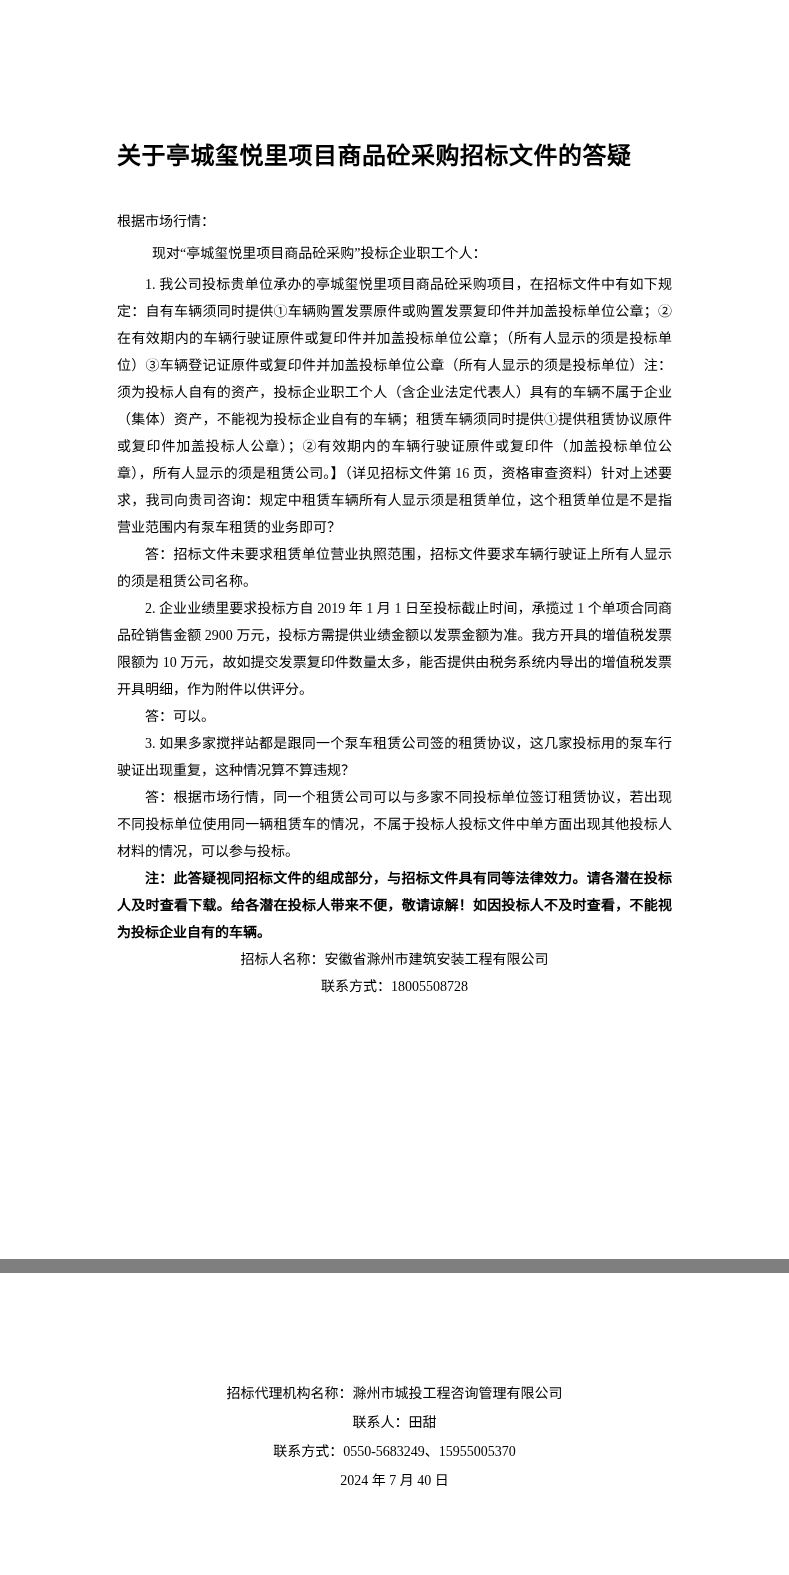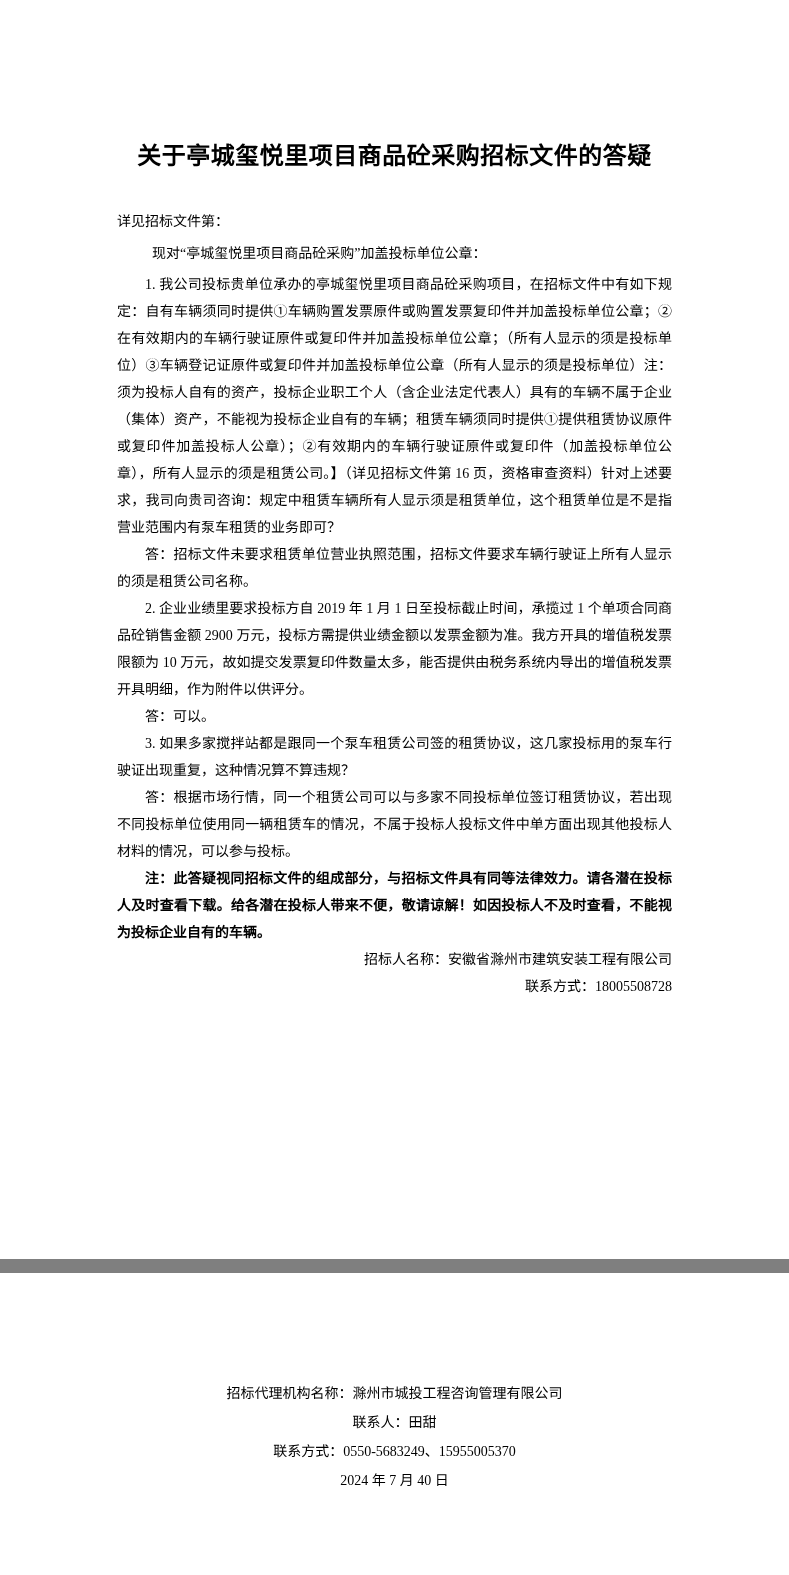--- a/index.html
+++ b/index.html
@@ -21,46 +21,46 @@
     background: #ffffff;
   }
   .page-1 { height: 1119px; }
   .page-2 { height: 442px; padding-top: 106px; }
 
   .doc-title {
     margin: 140px 0 0 0;
     font-size: 24px;
     line-height: 32px;
     font-weight: bold;
-    text-align: center;
+    text-align: left;
     letter-spacing: 0.5px;
   }
   p {
     margin: 0;
     font-size: 14px;
     line-height: 27px;
     text-align: justify;
   }
   .salutation { margin-top: 36px; }
   .intro { margin-top: 5px; text-indent: 2.5em; }
   .qa { text-indent: 2em; }
   .qa.first { margin-top: 4px; }
   .note { font-weight: bold; text-indent: 2em; }
-  .contact { text-align: right; }
+  .contact { text-align: center; }
   .separator { height: 14px; width: 789px; }
   .page-2 p { line-height: 29px; text-align: center; }
 </style>
 </head>
 <body style="background: rgb(255, 255, 255); color: rgb(0, 0, 0);">
 
 <div class="page page-1">
   <h1 class="doc-title">关于亭城玺悦里项目商品砼采购招标文件的答疑</h1>
 
-  <p class="salutation">详见招标文件第：</p>
-  <p class="intro">现对“亭城玺悦里项目商品砼采购”加盖投标单位公章：</p>
+  <p class="salutation">根据市场行情：</p>
+  <p class="intro">现对“亭城玺悦里项目商品砼采购”投标企业职工个人：</p>
 
   <p class="qa first">1. 我公司投标贵单位承办的亭城玺悦里项目商品砼采购项目，在招标文件中有如下规定：自有车辆须同时提供①车辆购置发票原件或购置发票复印件并加盖投标单位公章；②在有效期内的车辆行驶证原件或复印件并加盖投标单位公章；（所有人显示的须是投标单位）③车辆登记证原件或复印件并加盖投标单位公章（所有人显示的须是投标单位）注：须为投标人自有的资产，投标企业职工个人（含企业法定代表人）具有的车辆不属于企业（集体）资产，不能视为投标企业自有的车辆；租赁车辆须同时提供①提供租赁协议原件或复印件加盖投标人公章）；②有效期内的车辆行驶证原件或复印件（加盖投标单位公章），所有人显示的须是租赁公司。】（详见招标文件第 16 页，资格审查资料）针对上述要求，我司向贵司咨询：规定中租赁车辆所有人显示须是租赁单位，这个租赁单位是不是指营业范围内有泵车租赁的业务即可？</p>
   <p class="qa">答：招标文件未要求租赁单位营业执照范围，招标文件要求车辆行驶证上所有人显示的须是租赁公司名称。</p>
   <p class="qa">2. 企业业绩里要求投标方自 2019 年 1 月 1 日至投标截止时间，承揽过 1 个单项合同商品砼销售金额 2900 万元，投标方需提供业绩金额以发票金额为准。我方开具的增值税发票限额为 10 万元，故如提交发票复印件数量太多，能否提供由税务系统内导出的增值税发票开具明细，作为附件以供评分。</p>
   <p class="qa">答：可以。</p>
   <p class="qa">3. 如果多家搅拌站都是跟同一个泵车租赁公司签的租赁协议，这几家投标用的泵车行驶证出现重复，这种情况算不算违规？</p>
   <p class="qa">答：根据市场行情，同一个租赁公司可以与多家不同投标单位签订租赁协议，若出现不同投标单位使用同一辆租赁车的情况，不属于投标人投标文件中单方面出现其他投标人材料的情况，可以参与投标。</p>
 
   <p class="note">注：此答疑视同招标文件的组成部分，与招标文件具有同等法律效力。请各潜在投标人及时查看下载。给各潜在投标人带来不便，敬请谅解！如因投标人不及时查看，不能视为投标企业自有的车辆。</p>
 

